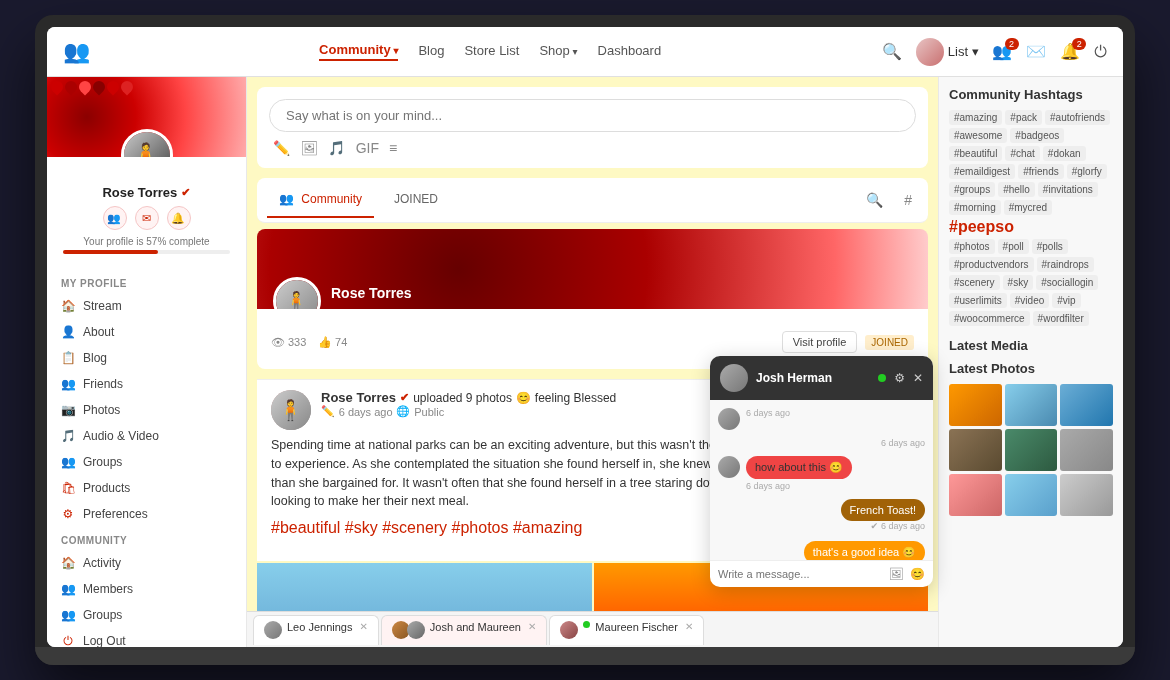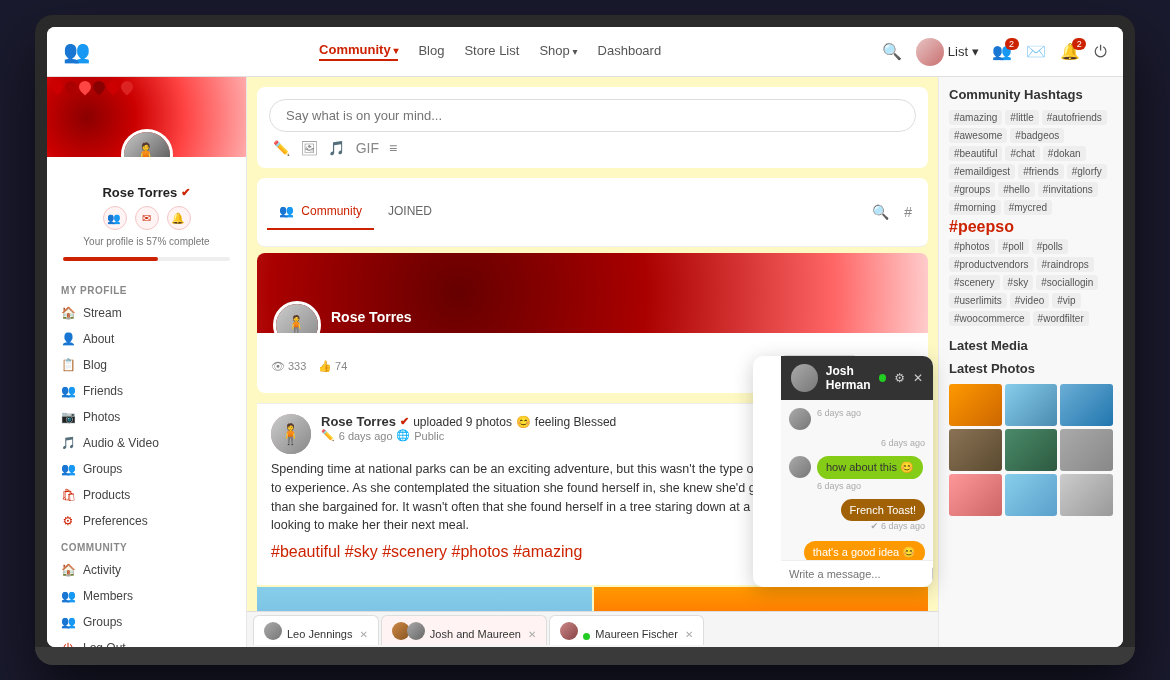--- a/index.html
+++ b/index.html
@@ -193,21 +193,21 @@
       align-items: center;
       justify-content: center;
       font-size: 11px;
       color: #cc2200;
       cursor: pointer;
     }
     .profile-progress-label {
       font-size: 10px;
       color: #777;
       text-align: center;
-      margin-bottom: 10px;
+      margin-bottom: 3px;
     }
     .progress-bar-wrap {
       margin: 0 16px 8px;
       height: 4px;
       background: #eee;
       border-radius: 4px;
     }
     .progress-bar-fill {
       height: 4px;
       border-radius: 4px;
@@ -269,22 +269,22 @@
       font-size: 14px;
       color: #888;
       cursor: pointer;
     }
     .post-tabs {
       background: #fff;
       display: flex;
       align-items: center;
       border-radius: 8px;
       margin: 0 10px 6px;
-      padding: 16px 10px;
-      gap: 2px;
+      padding: 4px 10px;
+      gap: 8px;
       border-bottom: 1px solid #eee;
     }
     .post-tab {
       padding: 10px 12px;
       font-size: 12px;
       color: #666;
       cursor: pointer;
       border-bottom: 2px solid transparent;
     }
     .post-tab.active {
@@ -510,27 +510,26 @@
     .pt6 { background: linear-gradient(135deg, #aaa, #888); }
     .pt7 { background: linear-gradient(135deg, #ff9999, #cc6666); }
     .pt8 { background: linear-gradient(135deg, #87CEEB, #5aa0cc); }
     .pt9 { background: linear-gradient(135deg, #cccccc, #999999); }
 
     
     .chat-popup {
       position: absolute;
       right: 190px;
       bottom: 60px;
-      width: 180px;
+      width: 223px;
       background: #fff;
       border-radius: 10px;
       box-shadow: 0 4px 20px rgba(0,0,0,0.2);
       overflow: hidden;
       z-index: 10;
-      padding-left: 28px;
     }
     .chat-header {
       background: #333;
       padding: 8px 10px;
       display: flex;
       align-items: center;
       gap: 8px;
     }
     .chat-avatar {
       width: 28px;
@@ -589,21 +588,21 @@
       margin-bottom: 2px;
     }
     .chat-bubble {
       display: inline-block;
       padding: 5px 9px;
       border-radius: 14px;
       font-size: 11px;
       max-width: 160px;
     }
     .chat-bubble.received {
-      background: #84cc16;
+      background: #ef4444;
       color: #333;
     }
     .chat-bubble.sent {
       background: #a16207;
       color: #fff;
       float: right;
     }
     .chat-bubble.sent2 {
       background: #ff9900;
       color: #fff;
@@ -640,21 +639,21 @@
       background: #f5f5f5;
       display: flex;
       align-items: center;
       gap: 2px;
       padding: 0 6px;
       border-top: 1px solid #ddd;
       z-index: 5;
     }
     .chat-tab {
       display: flex;
-      align-items: flex-end;
+      align-items: flex-start;
       gap: 5px;
       padding: 5px 10px;
       background: #fff;
       border-radius: 6px 6px 0 0;
       font-size: 11px;
       color: #333;
       cursor: pointer;
       border: 1px solid #ddd;
       border-bottom: none;
       height: 30px;
@@ -881,21 +880,21 @@
         <div class="post-images">
           <div class="post-img pi1"></div>
           <div class="post-img pi2"></div>
         </div>
       </main>
 
       <aside class="right-sidebar">
         <div class="rs-section-title">Community Hashtags</div>
         <div class="hashtags-container">
           <span class="hashtag">#amazing</span>
-          <span class="hashtag">#little</span>
+          <span class="hashtag">#pack</span>
           <span class="hashtag">#autofriends</span>
           <span class="hashtag">#awesome</span>
           <span class="hashtag">#badgeos</span>
           <span class="hashtag">#beautiful</span>
           <span class="hashtag">#chat</span>
           <span class="hashtag">#dokan</span>
           <span class="hashtag">#emaildigest</span>
           <span class="hashtag">#friends</span>
           <span class="hashtag">#glorfy</span>
           <span class="hashtag">#groups</span>

